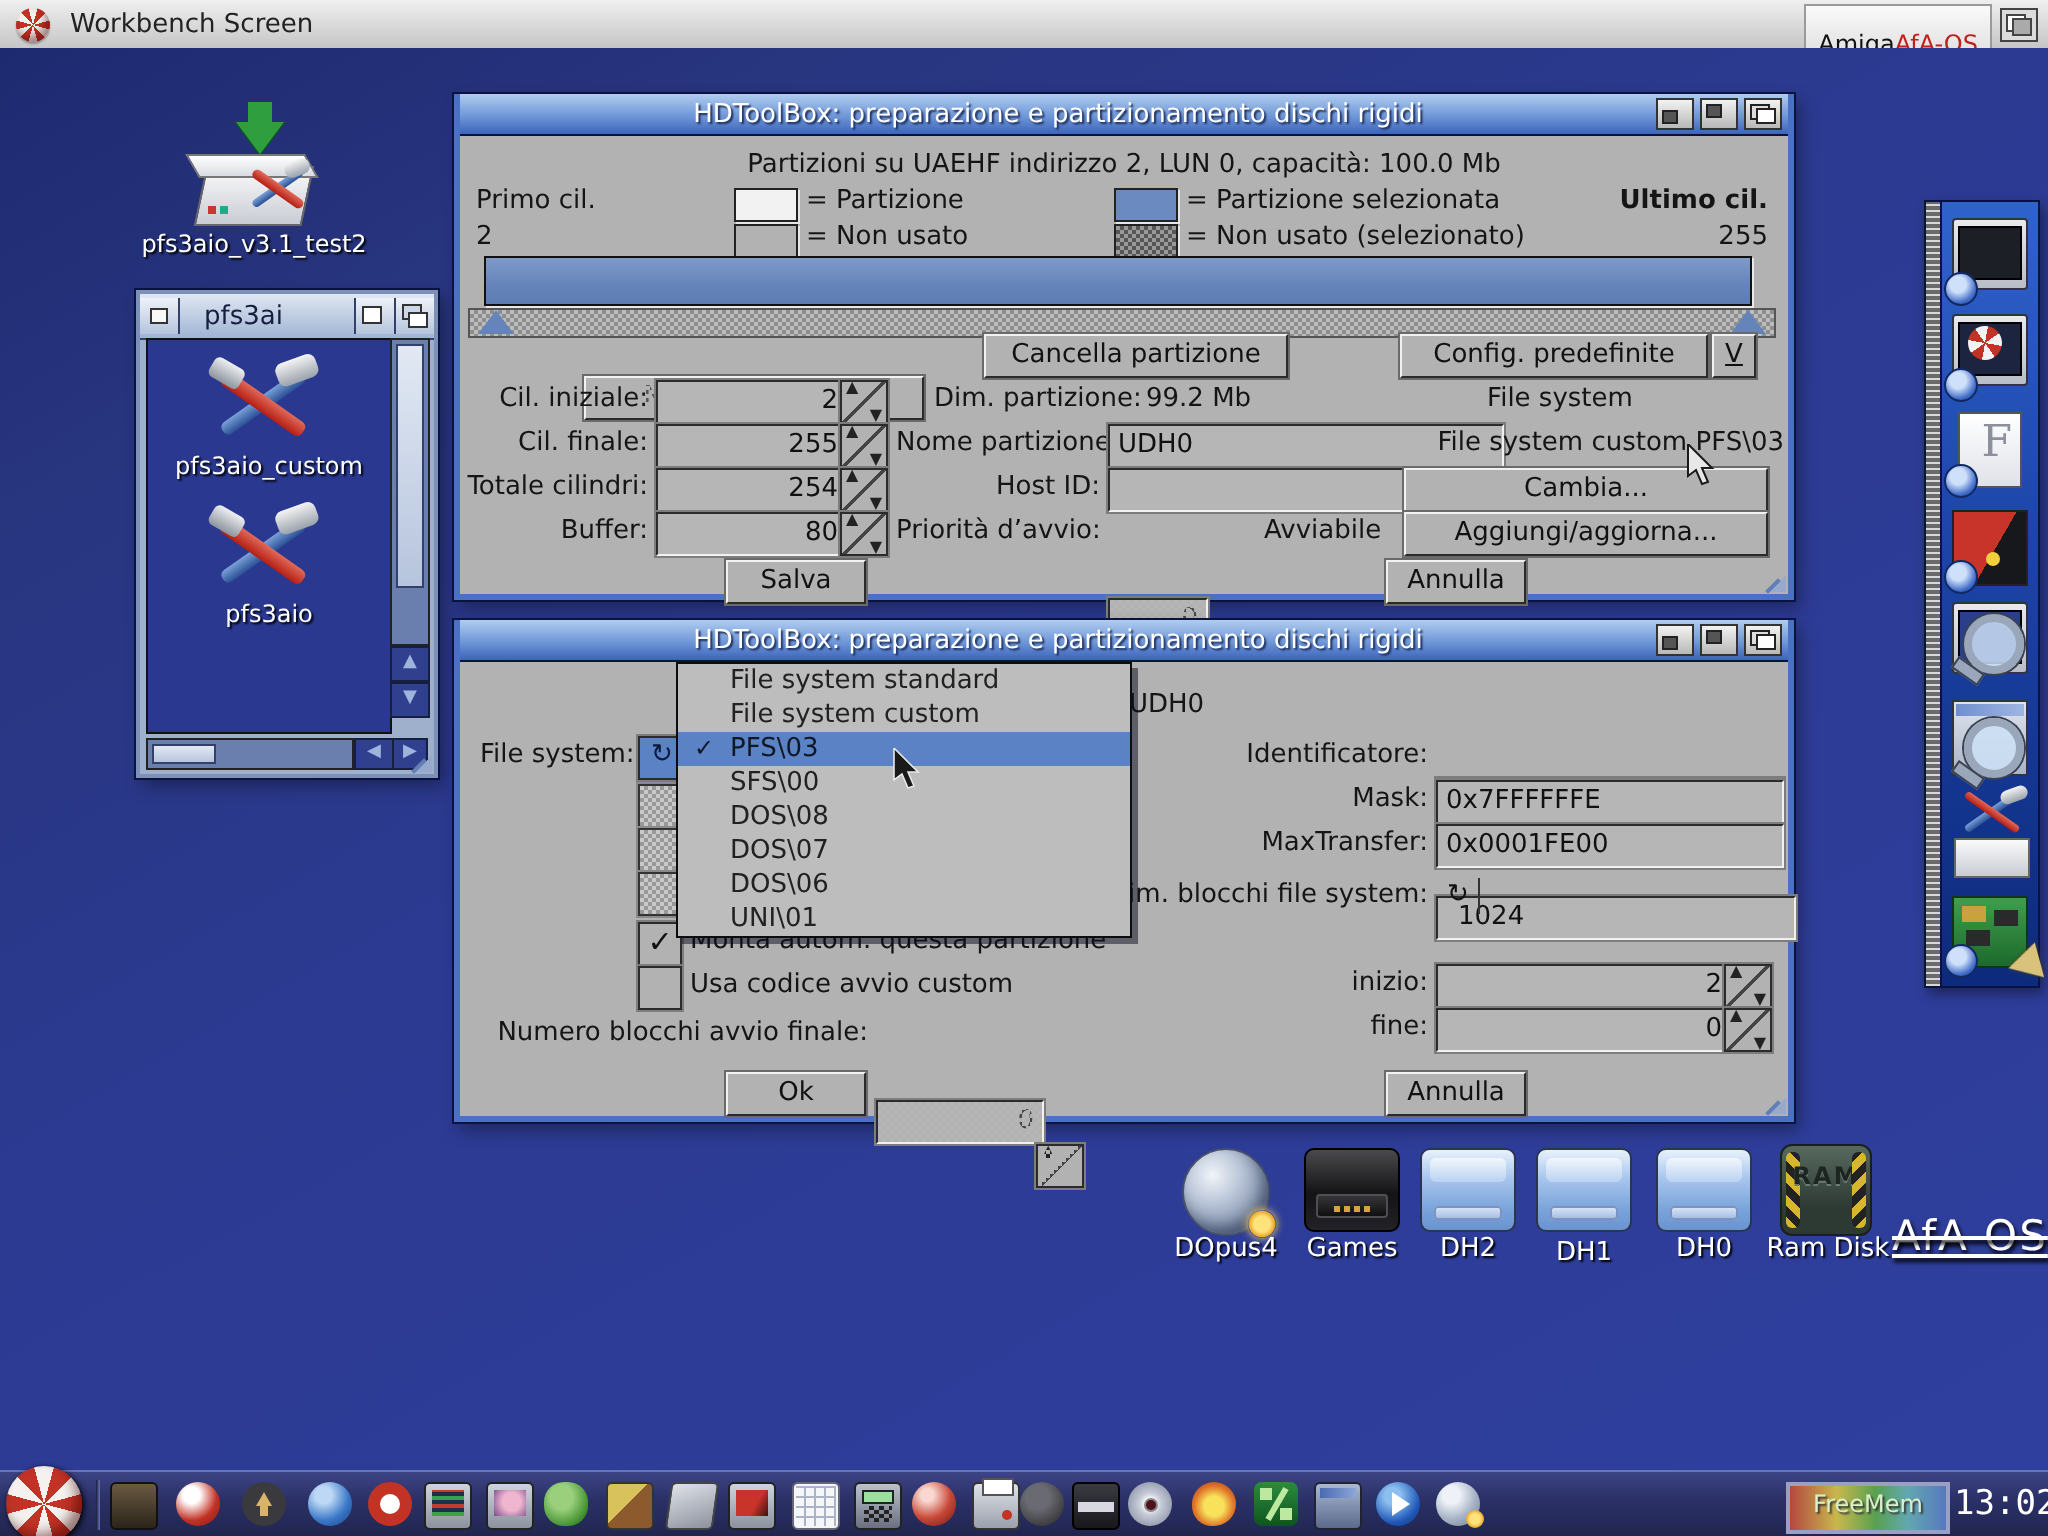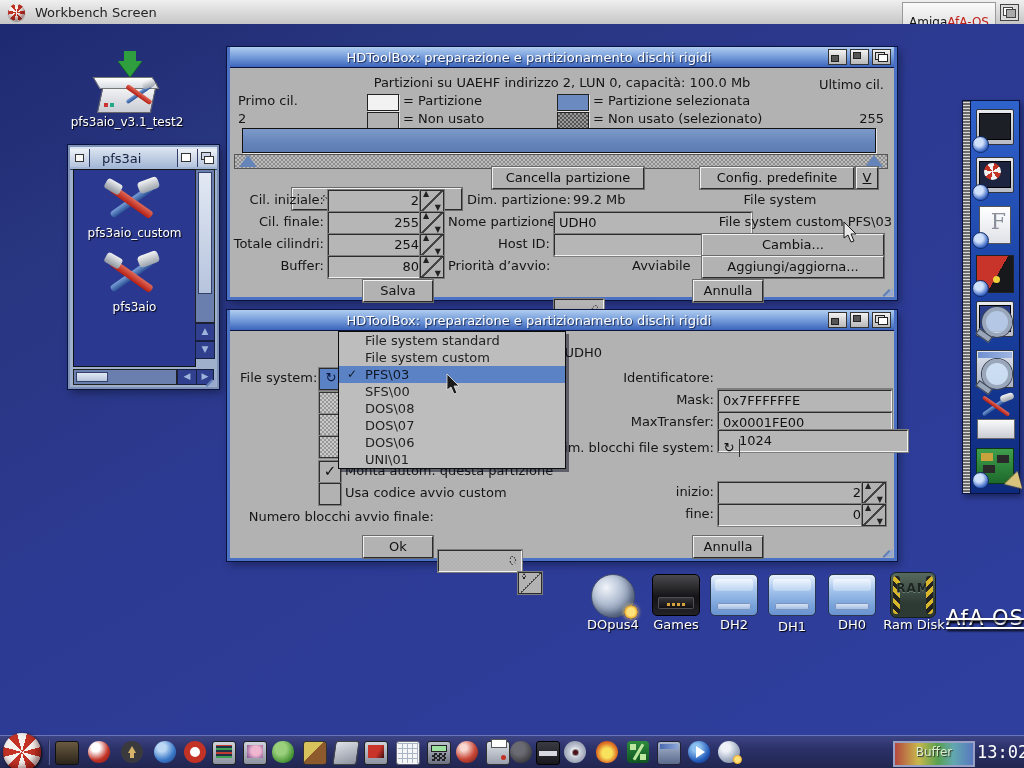--- a/index.html
+++ b/index.html
@@ -299,21 +299,21 @@
     <span class="ttl">HDToolBox: preparazione e partizionamento dischi rigidi</span>
     <div class="tg tg-iconify"></div>
     <div class="tg tg-zoom"></div>
     <div class="tg tg-depth"></div>
   </div>
 
   <div class="lab" style="left:0;right:0;top:26px;text-align:center;">Partizioni su UAEHF indirizzo 2, LUN 0, capacità: 100.0 Mb</div>
 
   <div class="lab" style="left:8px;top:44px;">Primo cil.</div>
   <div class="lab" style="left:8px;top:62px;">2</div>
-  <div class="lab r" style="right:10px;top:28px;">Ultimo cil.</div>
+  <div class="lab r" style="right:10px;top:44px;font-weight:bold;">Ultimo cil.</div>
   <div class="lab r" style="right:10px;top:62px;">255</div>
 
   <div class="swatch sw-part" style="left:137px;top:47px;"></div>
   <div class="lab" style="left:173px;top:44px;">= Partizione</div>
   <div class="swatch sw-unused" style="left:137px;top:65px;"></div>
   <div class="lab" style="left:173px;top:62px;">= Non usato</div>
   <div class="swatch sw-sel" style="left:327px;top:47px;"></div>
   <div class="lab" style="left:363px;top:44px;">= Partizione selezionata</div>
   <div class="swatch sw-unsel" style="left:327px;top:65px;"></div>
   <div class="lab" style="left:363px;top:62px;">= Non usato (selezionato)</div>
@@ -396,21 +396,21 @@
   <div class="gbox" style="left:89px;top:126px;"></div>
 
   <div class="lab r" style="left:280px;top:58px;width:204px;">Identificatore:</div>
   <div class="sunken ghost" style="left:488px;top:58px;width:164px;color:#333;">0x50465303</div>
   <div class="lab r" style="left:280px;top:80px;width:204px;">Mask:</div>
   <div class="sunken" style="left:488px;top:80px;width:164px;">0x7FFFFFFE</div>
   <div class="lab r" style="left:280px;top:102px;width:204px;">MaxTransfer:</div>
   <div class="sunken" style="left:488px;top:102px;width:164px;">0x0001FE00</div>
 
   <div class="lab r" style="left:280px;top:128px;width:204px;">Dim. blocchi file system:</div>
-  <div class="sunken" style="left:488px;top:120px;width:164px;padding-left:20px;">1024</div>
+  <div class="sunken" style="left:488px;top:138px;width:164px;padding-left:10px;">1024</div>
   <div class="cyc" style="left:489px;top:129px;width:20px;height:18px;border:none;box-shadow:none;background:transparent;border-right:1px solid #333;">↻</div>
 
   <div class="lab r" style="left:380px;top:172px;width:104px;">inizio:</div>
   <div class="sunken num" style="left:488px;top:172px;width:138px;">2</div>
   <div class="spin" style="left:632px;top:172px;">
       <div class="diag"></div>
     </div>
   <div class="lab r" style="left:380px;top:194px;width:104px;">fine:</div>
   <div class="sunken num" style="left:488px;top:194px;width:138px;">0</div>
   <div class="spin" style="left:632px;top:194px;">
@@ -539,21 +539,21 @@
   <div class="ti ti-printer" style="left:486px;"></div>
   <div class="ti ti-spk" style="left:510px;"></div>
   <div class="ti ti-onair" style="left:536px;"></div>
   <div class="ti ti-cd" style="left:564px;"></div>
   <div class="ti ti-bomb" style="left:596px;"></div>
   <div class="ti ti-pct" style="left:627px;"></div>
   <div class="ti ti-appwin" style="left:657px;"></div>
   <div class="ti ti-play" style="left:688px;"></div>
   <div class="ti ti-dsphere" style="left:718px;"></div>
 
-  <div class="freemem">Buffer</div>
+  <div class="freemem">FreeMem</div>
   <div class="clock">13:02</div>
 </div>
 
 <svg class="cursor" style="left:446px;top:374px;" width="16" height="22">
   <polygon points="1,0 1,16 5,13 8,20 11,19 8,12 13,12" fill="#1a1a1a" stroke="#e8e8e8" stroke-width="0.8"></polygon>
 </svg>
 <svg class="cursor" style="left:843px;top:222px;" width="16" height="22">
   <polygon points="1,0 1,16 5,13 8,20 11,19 8,12 13,12" fill="#e8e8e8" stroke="#1a1a1a" stroke-width="1"></polygon>
 </svg>
 

